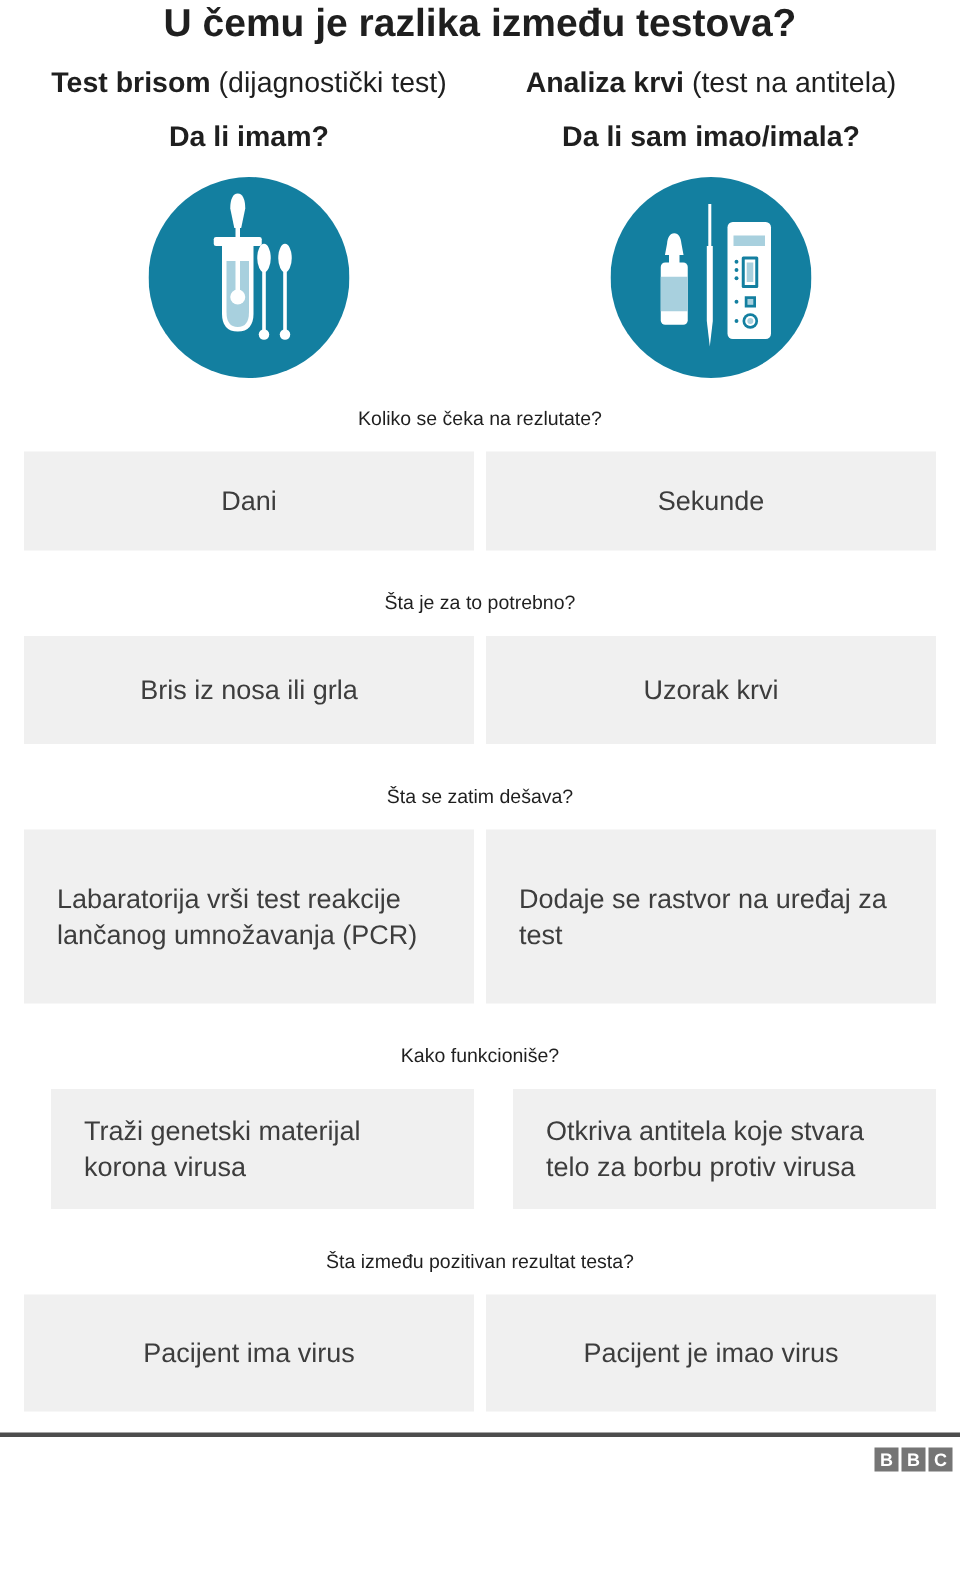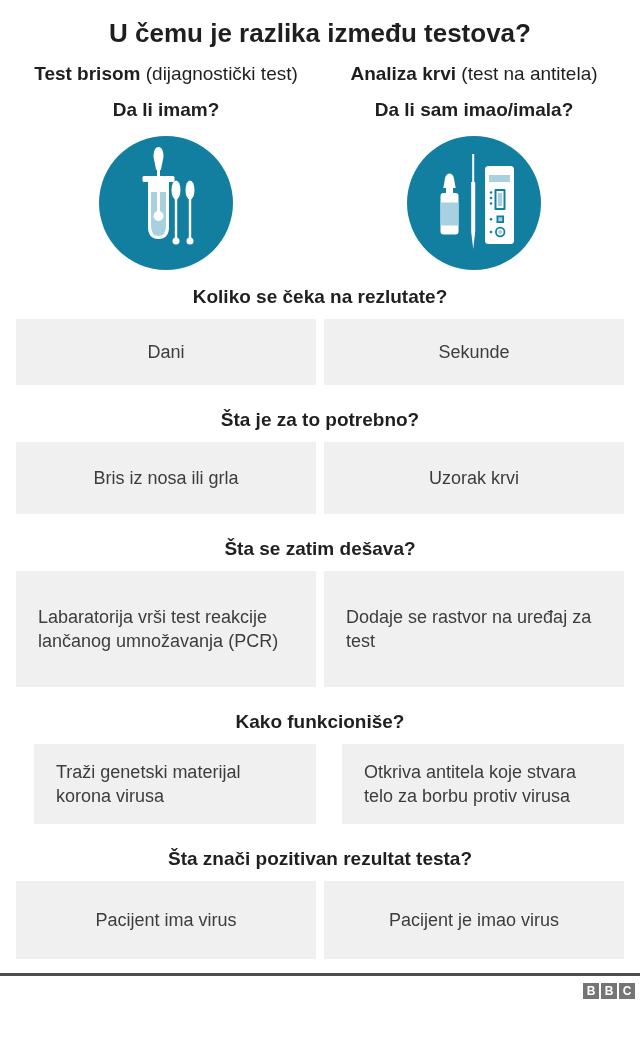--- a/index.html
+++ b/index.html
@@ -12,21 +12,20 @@
     --logogray:#757575;
   }
   *{box-sizing:border-box;margin:0;padding:0;}
   html,body{width:640px;background:#fff;}
   body{
     height:1047px;overflow:hidden;
     font-family:"Liberation Sans", sans-serif;
     color:var(--text);
   }
   .title{
-    margin-top:18px;
     text-align:center;
     font-size:26px;
     font-weight:bold;
     line-height:30px;
     color:var(--text);
   }
   .cols{
     display:grid;
     grid-template-columns:300px 300px;
     column-gap:8px;
@@ -47,22 +46,22 @@
     line-height:24px;
   }
   .icon-wrap{
     margin-top:14px;
     display:flex;
     justify-content:center;
   }
   .section-heading{
     margin:25px 0 12px;
     text-align:center;
-    font-size:19px;
-    font-weight:bold;
+    font-size:13px;
+    font-weight:normal;
     line-height:20px;
     color:var(--text);
   }
   .section-heading.first{margin-top:17px;}
   .row{
     display:grid;
     grid-template-columns:300px 300px;
     column-gap:8px;
     margin:0 16px;
   }
@@ -193,21 +192,21 @@
   <div class="cell">Labaratorija vrši test reakcije lančanog umnožavanja (PCR)</div>
   <div class="cell">Dodaje se rastvor na uređaj za test</div>
 </div>
 
 <h2 class="section-heading">Kako funkcioniše?</h2>
 <div class="row row4">
   <div class="cell">Traži genetski materijal korona virusa</div>
   <div class="cell">Otkriva antitela koje stvara telo za borbu protiv virusa</div>
 </div>
 
-<h2 class="section-heading">Šta znači pozitivan rezultat testa?</h2>
+<h2 class="section-heading">Šta između pozitivan rezultat testa?</h2>
 <div class="row row5">
   <div class="cell">Pacijent ima virus</div>
   <div class="cell">Pacijent je imao virus</div>
 </div>
 
 <div class="divider"></div>
 
 <div class="footer">
   <div class="bbc-block">B</div>
   <div class="bbc-block">B</div>

